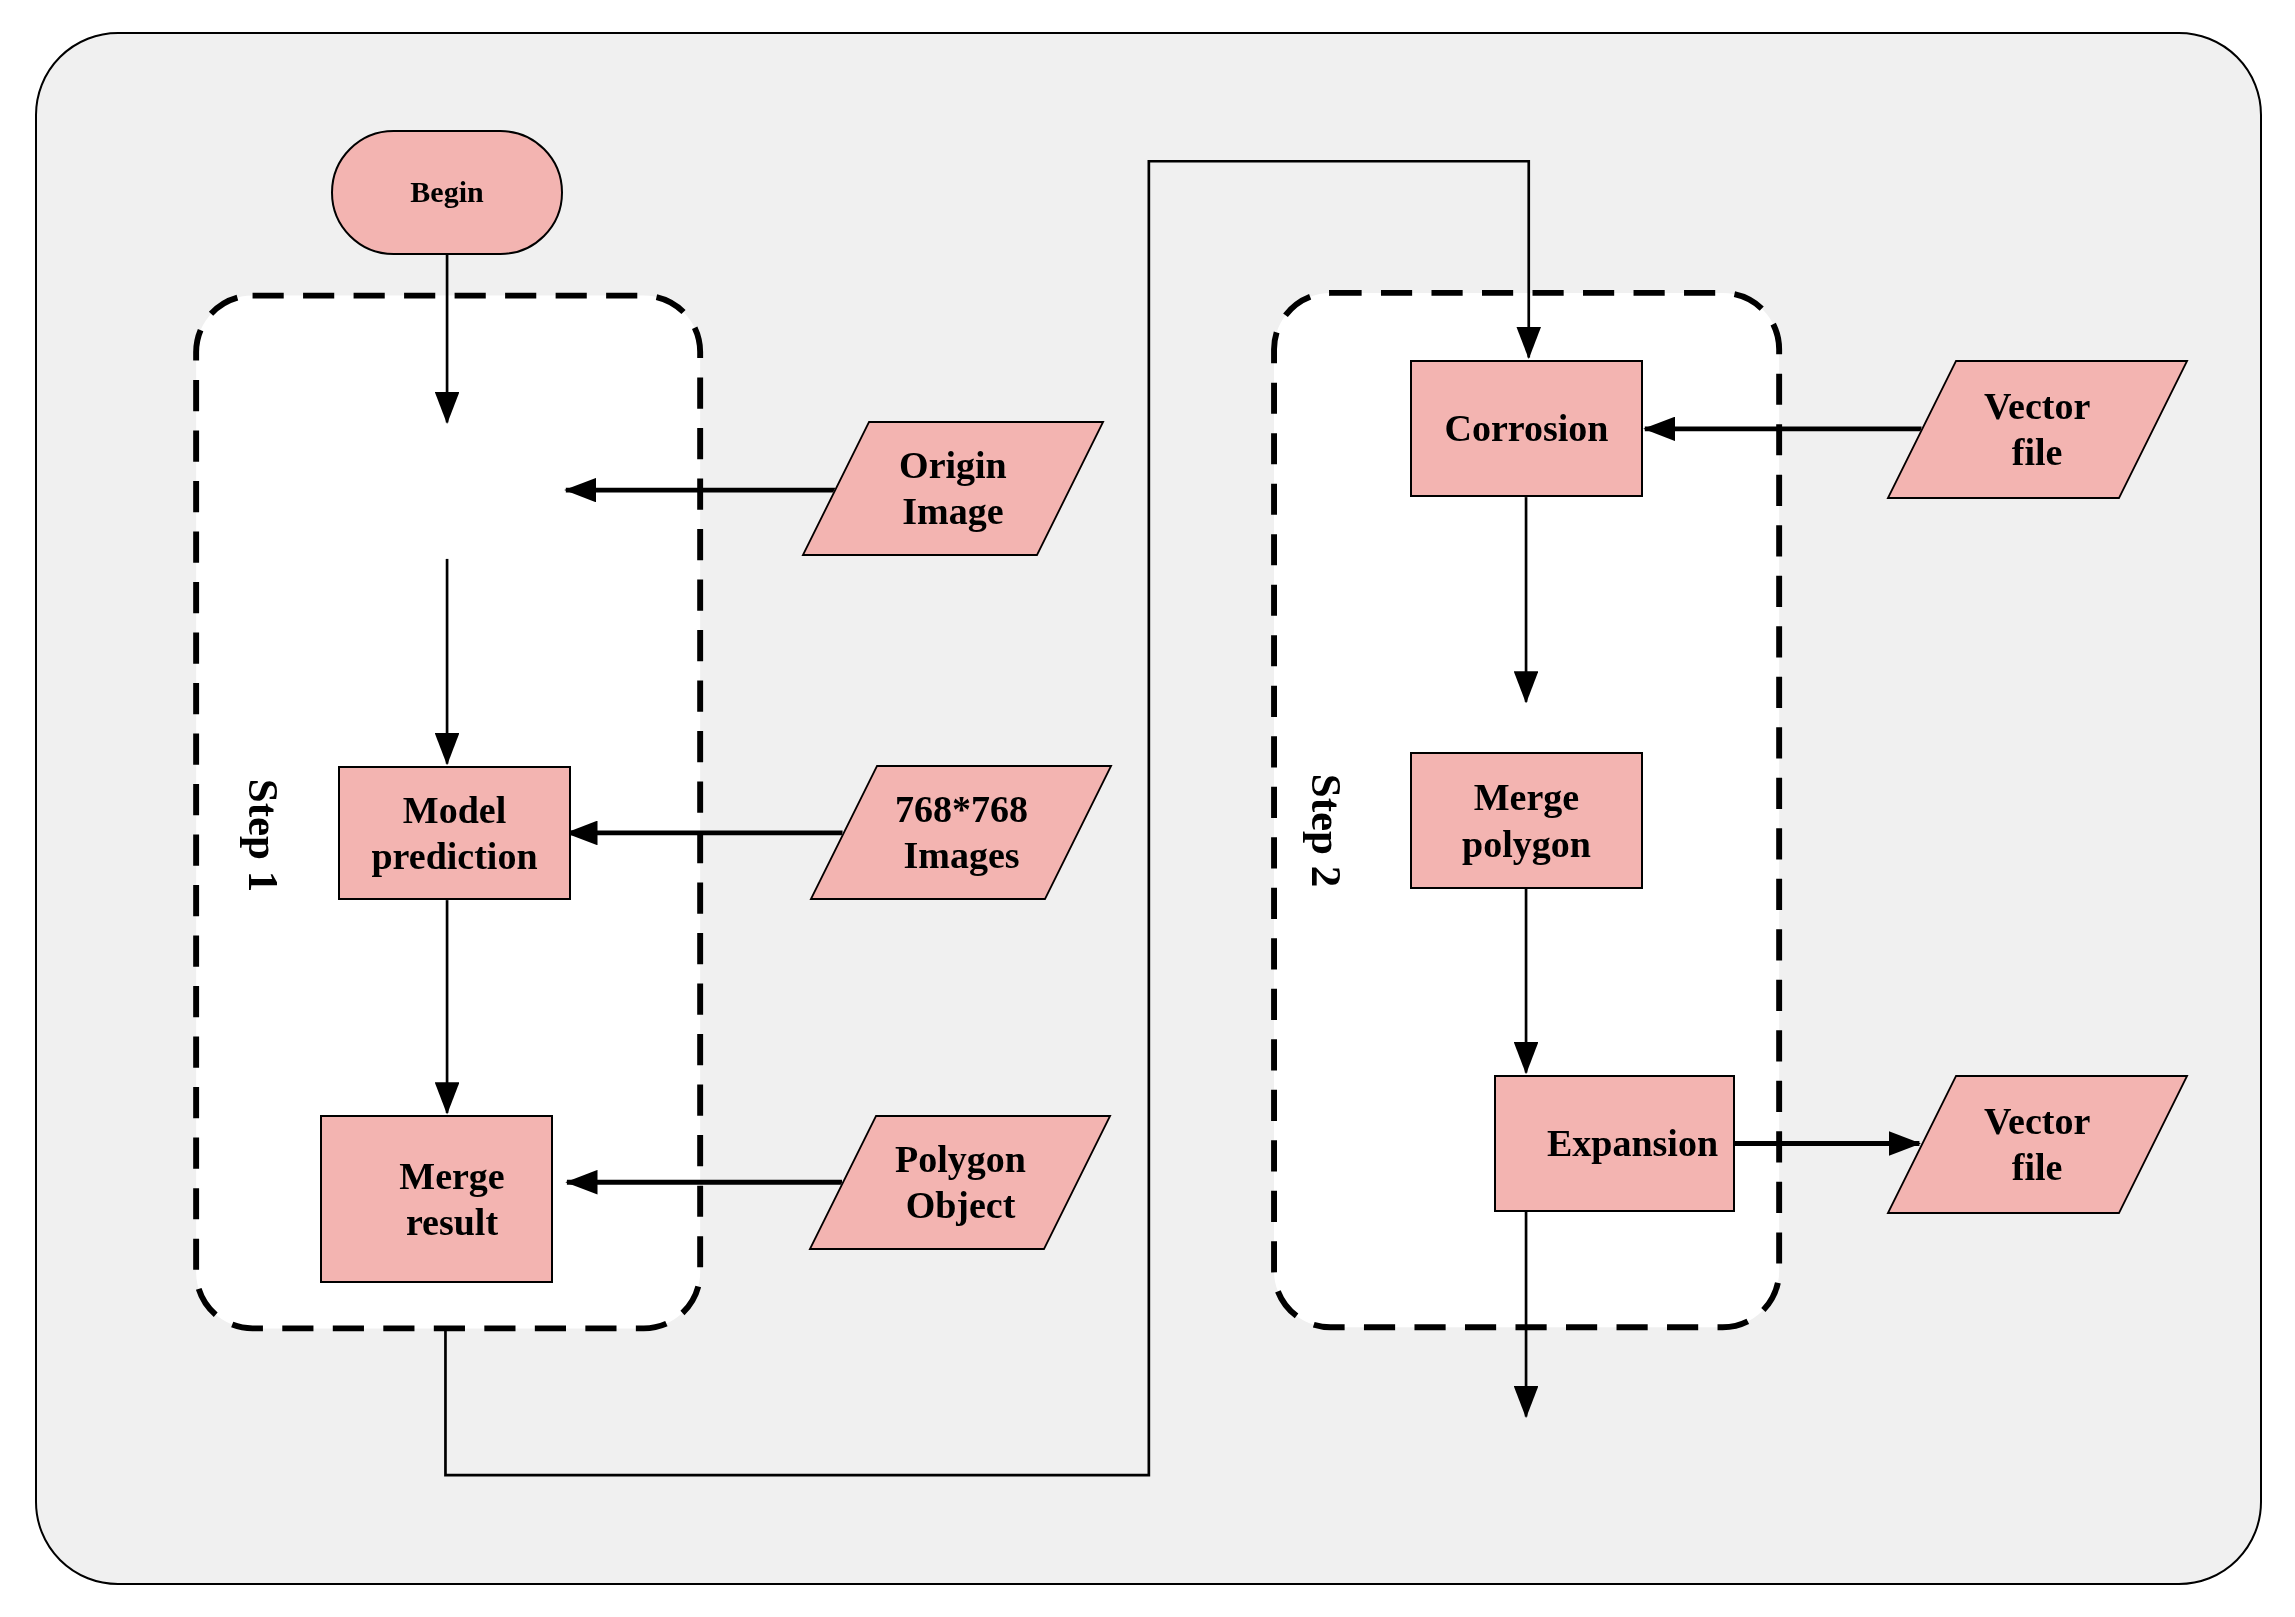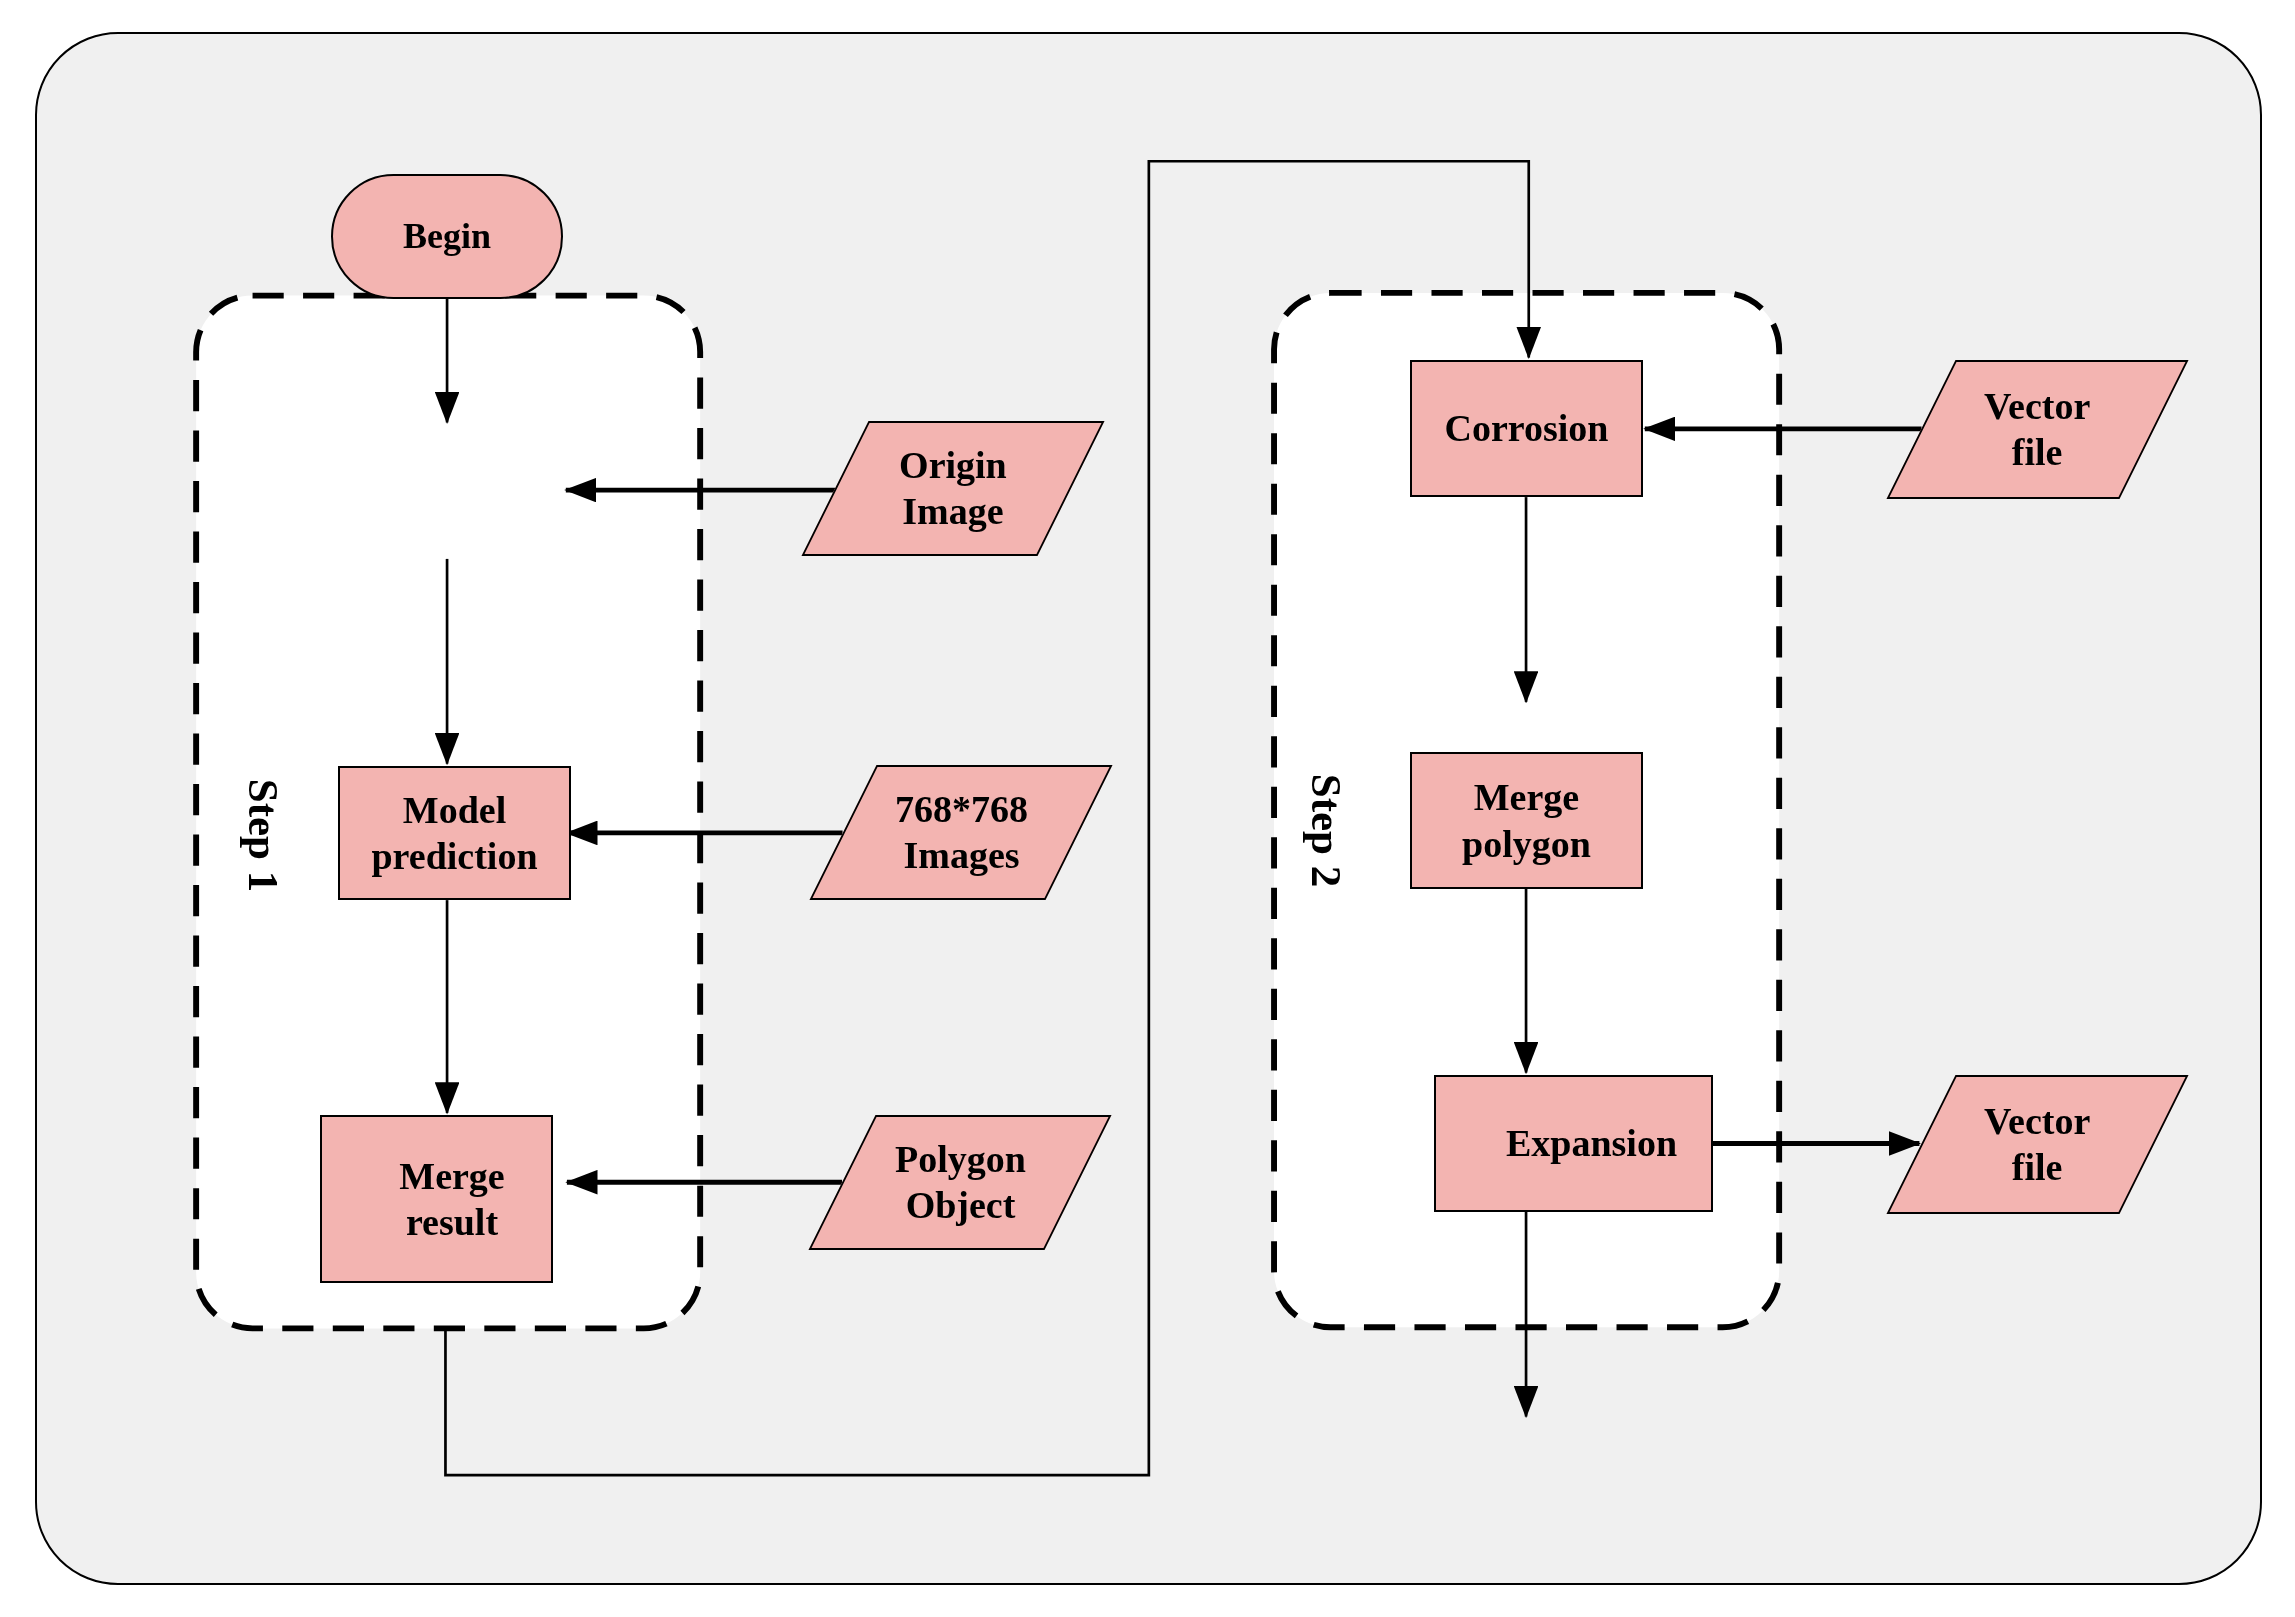--- a/index.html
+++ b/index.html
@@ -38,21 +38,21 @@
     display: flex;
     align-items: center;
     justify-content: center;
     text-align: center;
     font-weight: bold;
     font-size: 38px;
     line-height: 1.22;
     color: #000;
     white-space: pre-line;
   }
-  .pill { border-radius: 64px; font-size: 36px; margin-top: 44px; }
+  .pill { border-radius: 64px; font-size: 30px; }
   .para {  }
   .para .label {
     display: block;
     transform: skewX(26.4deg);
     white-space: pre-line;
   }
   .steplabel {
     position: absolute;
     width: 161px; height: 161px;
     display: flex;
@@ -119,21 +119,21 @@
     <span>Merge result</span>
   </div>
 
   <div class="node" style="left:1410px; top:360px; width:233px; height:137px;">
     <span>Corrosion</span>
   </div>
   <div class="node" style="left:1410px; top:704px; width:233px; height:137px;margin-top:48px;">
     <span>Merge
 polygon</span>
   </div>
-  <div class="node" style="left:1434px; top:1075px; width:279px; height:137px;padding-left:36px;">
+  <div class="node" style="left:1494px; top:1075px; width:241px; height:137px;padding-left:36px;">
     <span>Expansion</span>
   </div>
 
   <div class="node para" style="left:835px; top:421px; width:236px; height:135px; transform:skewX(-26.4deg);">
     <span class="label">Origin
 Image</span>
   </div>
   <div class="node para" style="left:843px; top:765px; width:236px; height:135px; transform:skewX(-26.4deg);">
     <span class="label">768*768
 Images</span>

